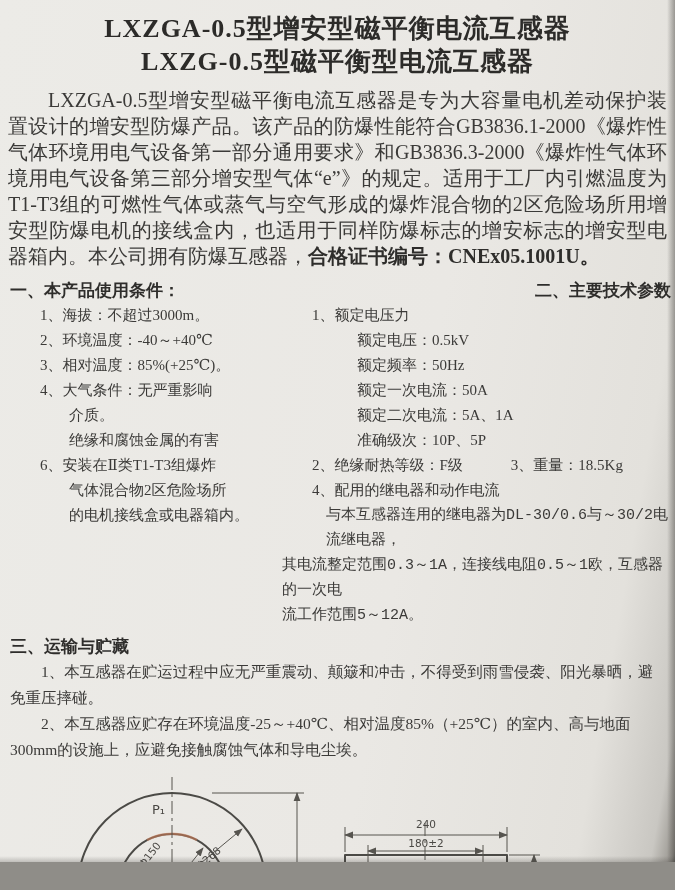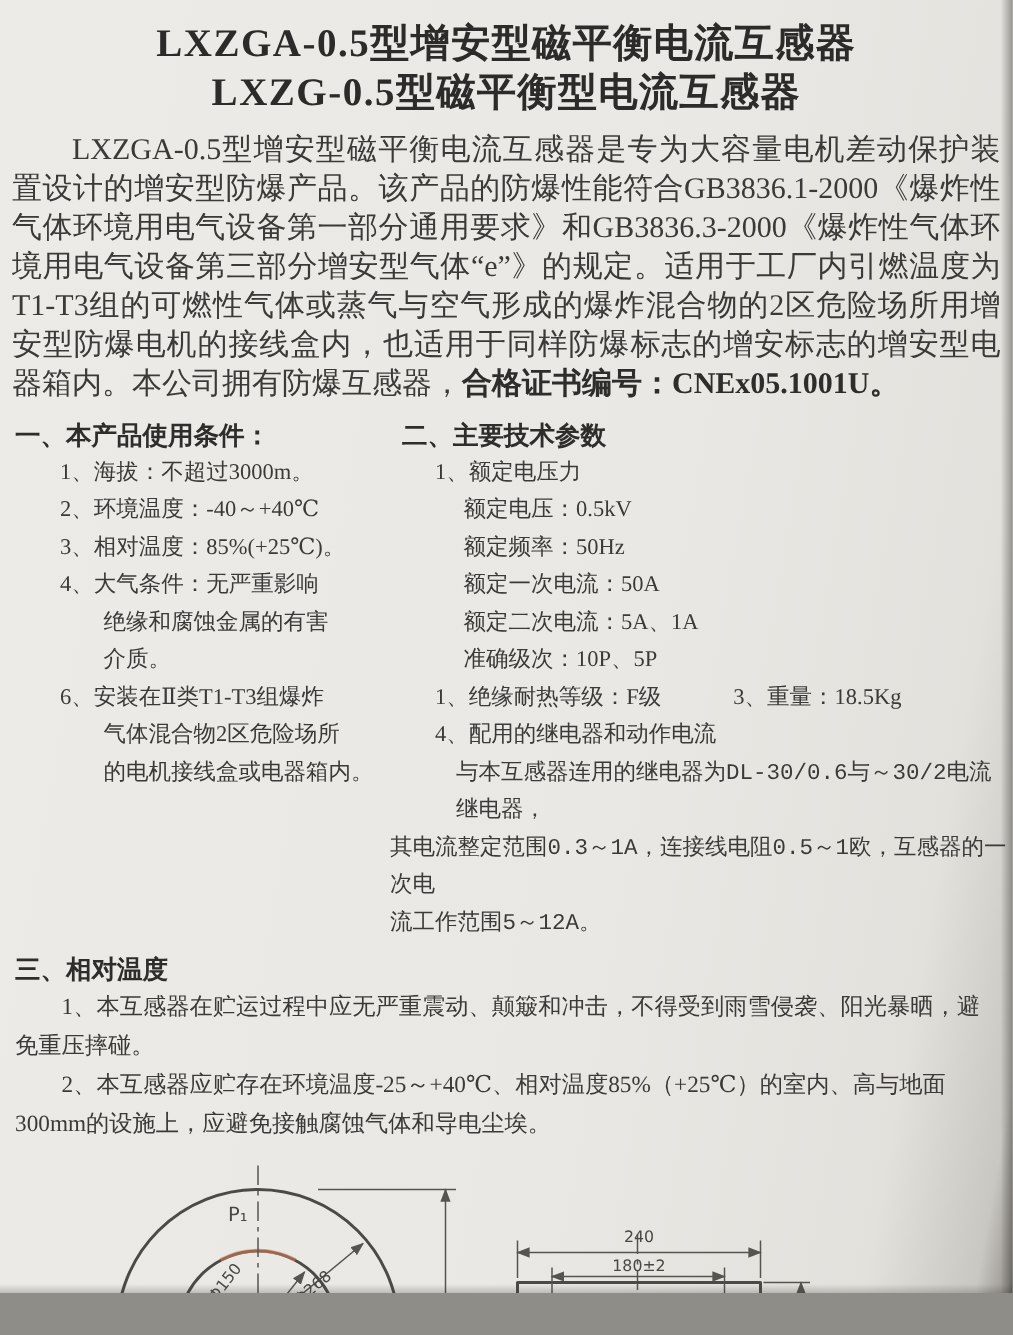--- a/index.html
+++ b/index.html
@@ -13,29 +13,29 @@
   .edge-shadow{position:absolute;top:0;right:0;width:8px;height:100%;background:linear-gradient(90deg,rgba(60,58,54,0),rgba(60,58,54,.45));}
   .bottom-shadow{position:absolute;bottom:0;left:0;width:100%;height:6px;background:linear-gradient(180deg,rgba(60,58,54,0),rgba(60,58,54,.25));}
 
   .titles{padding-top:12px;text-align:center;font-weight:bold;color:#2c2b29;}
   .titles .t{font-size:26px;line-height:33px;letter-spacing:1px;}
 
   .intro{margin:9px 8px 0 8px;font-size:20px;line-height:26px;text-align:justify;}
   .intro .ind{display:inline-block;width:2em;}
   .intro b{color:#2e2d2b;}
 
-  .columns{display:flex;margin:9px 4px 0 10px;}
+  .columns{display:flex;margin:9px 4px 0 10px;gap:22px;}
   .col-left{width:250px;flex:none;}
   .col-right{flex:1;min-width:0;}
   .sec-head{font-size:17px;font-weight:bold;color:#2e2d2b;line-height:25px;margin:0;}
   .li{font-size:15px;line-height:25px;margin-left:30px;}
   .li .cont{margin-left:29px;}
 
   .r-item{font-size:15px;line-height:25px;margin-left:30px;}
-  .r-sub{font-size:15px;line-height:25px;margin-left:49px;}
+  .r-sub{font-size:15px;line-height:25px;margin-left:75px;}
   .r-row{display:flex;font-size:15px;line-height:25px;margin-left:30px;}
   .r-row .w2{margin-left:48px;}
   .r-para{font-size:15px;line-height:25px;font-family:Liberation Mono, monospace;}
   .r-para .first{margin-left:44px;}
 
   .sec3{margin:6px 8px 0 10px;}
   .sec3 .p{font-size:15.5px;line-height:26px;}
   .sec3 .p .ind{display:inline-block;width:2em;}
 
   .drawings{display:block;margin:6px 0 0 0;}
@@ -66,53 +66,53 @@
 
   <div class="columns">
 
     <div class="col-left">
       <div class="sec-head">一、本产品使用条件：</div>
       <div class="li">1、海拔：不超过3000m。</div>
       <div class="li">2、环境温度：-40～+40℃</div>
       <div class="li">3、相对温度：85%(+25℃)。</div>
       <div class="li">
         <div>4、大气条件：无严重影响</div>
+        <div class="cont">介质。</div>
         <div class="cont">绝缘和腐蚀金属的有害</div>
-        <div class="cont">介质。</div>
       </div>
       <div class="li">
         <div>6、安装在Ⅱ类T1-T3组爆炸</div>
         <div class="cont">气体混合物2区危险场所</div>
         <div class="cont">的电机接线盒或电器箱内。</div>
       </div>
     </div>
 
     <div class="col-right">
-      <div class="sec-head" style="margin-left:8px;">二、主要技术参数</div>
+      <div class="sec-head" style="margin-left:8px;text-align:right;">二、主要技术参数</div>
       <div class="r-item">1、额定电压力</div>
       <div class="r-sub">额定电压：0.5kV</div>
       <div class="r-sub">额定频率：50Hz</div>
       <div class="r-sub">额定一次电流：50A</div>
       <div class="r-sub">额定二次电流：5A、1A</div>
       <div class="r-sub">准确级次：10P、5P</div>
       <div class="r-row">
-        <span>1、绝缘耐热等级：F级</span>
+        <span>2、绝缘耐热等级：F级</span>
         <span class="w2">3、重量：18.5Kg</span>
       </div>
       <div class="r-item">4、配用的继电器和动作电流</div>
       <div class="r-para">
         <div class="first">与本互感器连用的继电器为DL-30/0.6与～30/2电流继电器，</div>
         <div>其电流整定范围0.3～1A，连接线电阻0.5～1欧，互感器的一次电</div>
         <div>流工作范围5～12A。</div>
       </div>
     </div>
   </div>
 
   <div class="sec3">
-    <div class="sec-head">三、相对温度</div>
+    <div class="sec-head">三、运输与贮藏</div>
     <div class="p"><span class="ind"></span><span>1、本互感器在贮运过程中应无严重震动、颠簸和冲击，不得受到雨雪侵袭、阳光暴晒，避免重压摔碰。</span></div>
     <div class="p"><span class="ind"></span><span>2、本互感器应贮存在环境温度-25～+40℃、相对温度85%（+25℃）的室内、高与地面300mm的设施上，应避免接触腐蚀气体和导电尘埃。</span></div>
   </div>
 
   <svg class="drawings" width="675" height="252" viewBox="0 0 675 252">
     <defs>
       <marker id="arr" viewBox="0 0 10 10" refX="9" refY="5" markerWidth="9" markerHeight="9" orient="auto-start-reverse">
         <path d="M0,1.2 L10,5 L0,8.8 z" fill="#56544f"></path>
       </marker>
     </defs>

